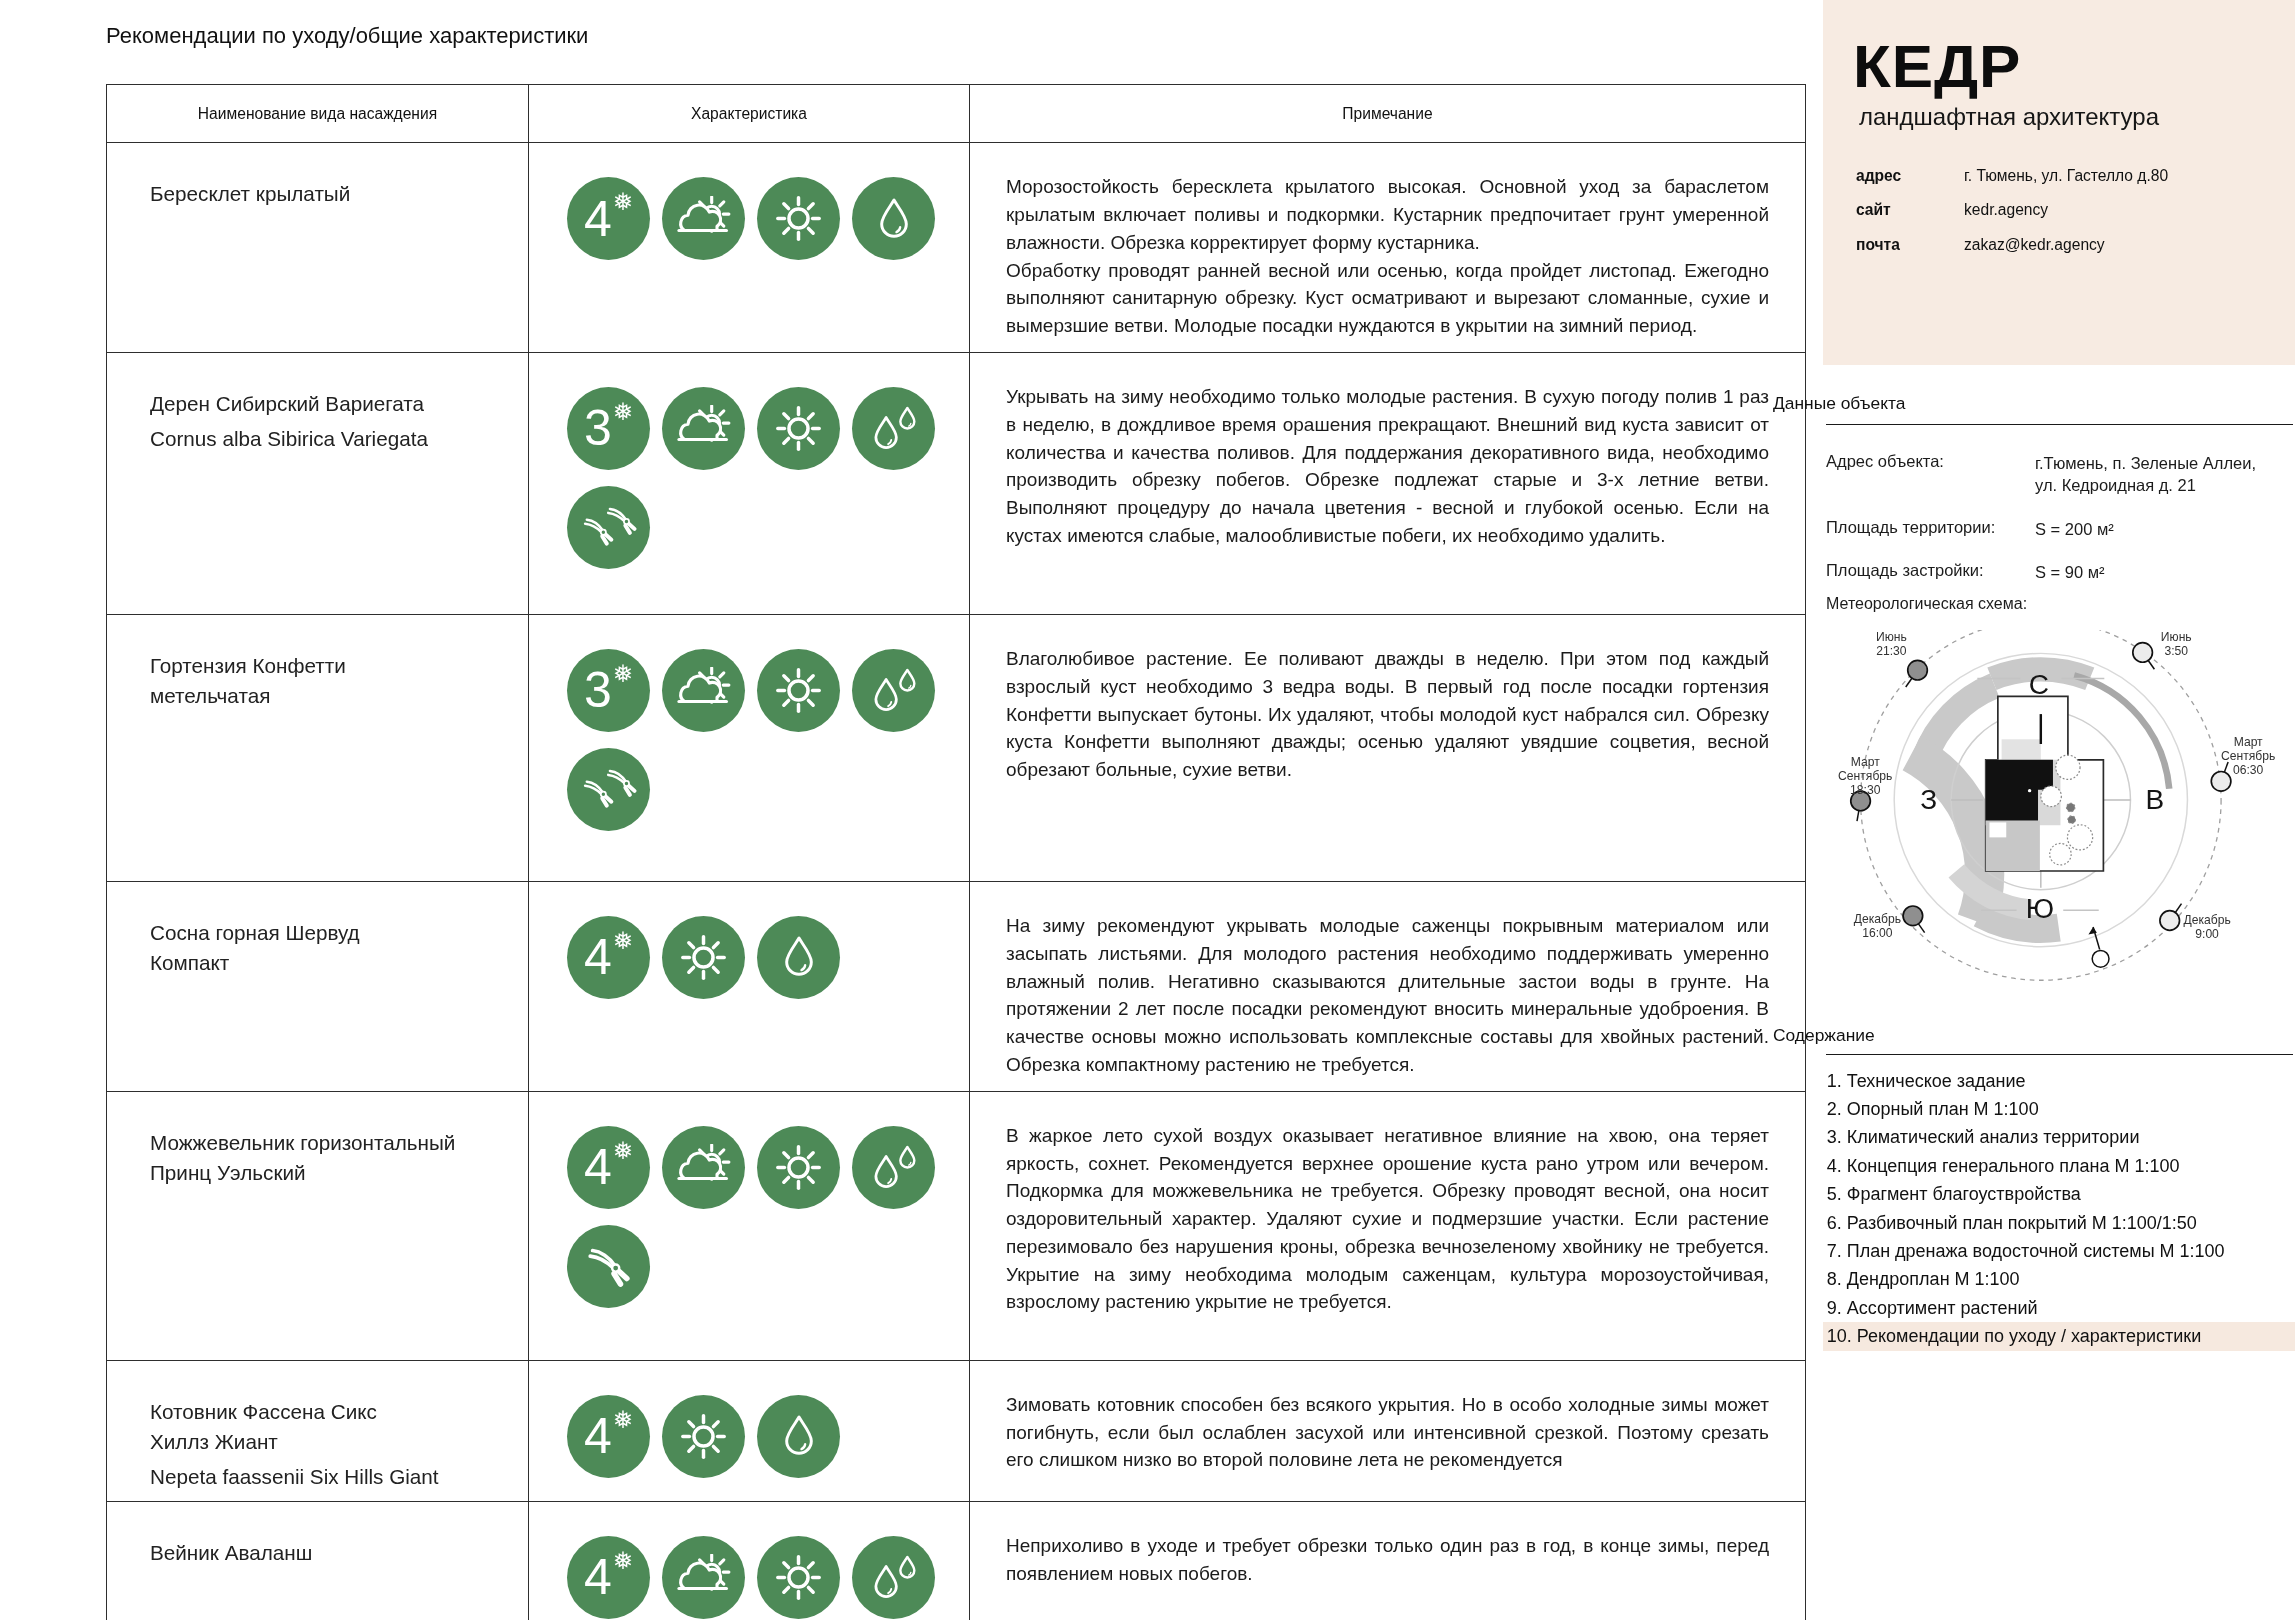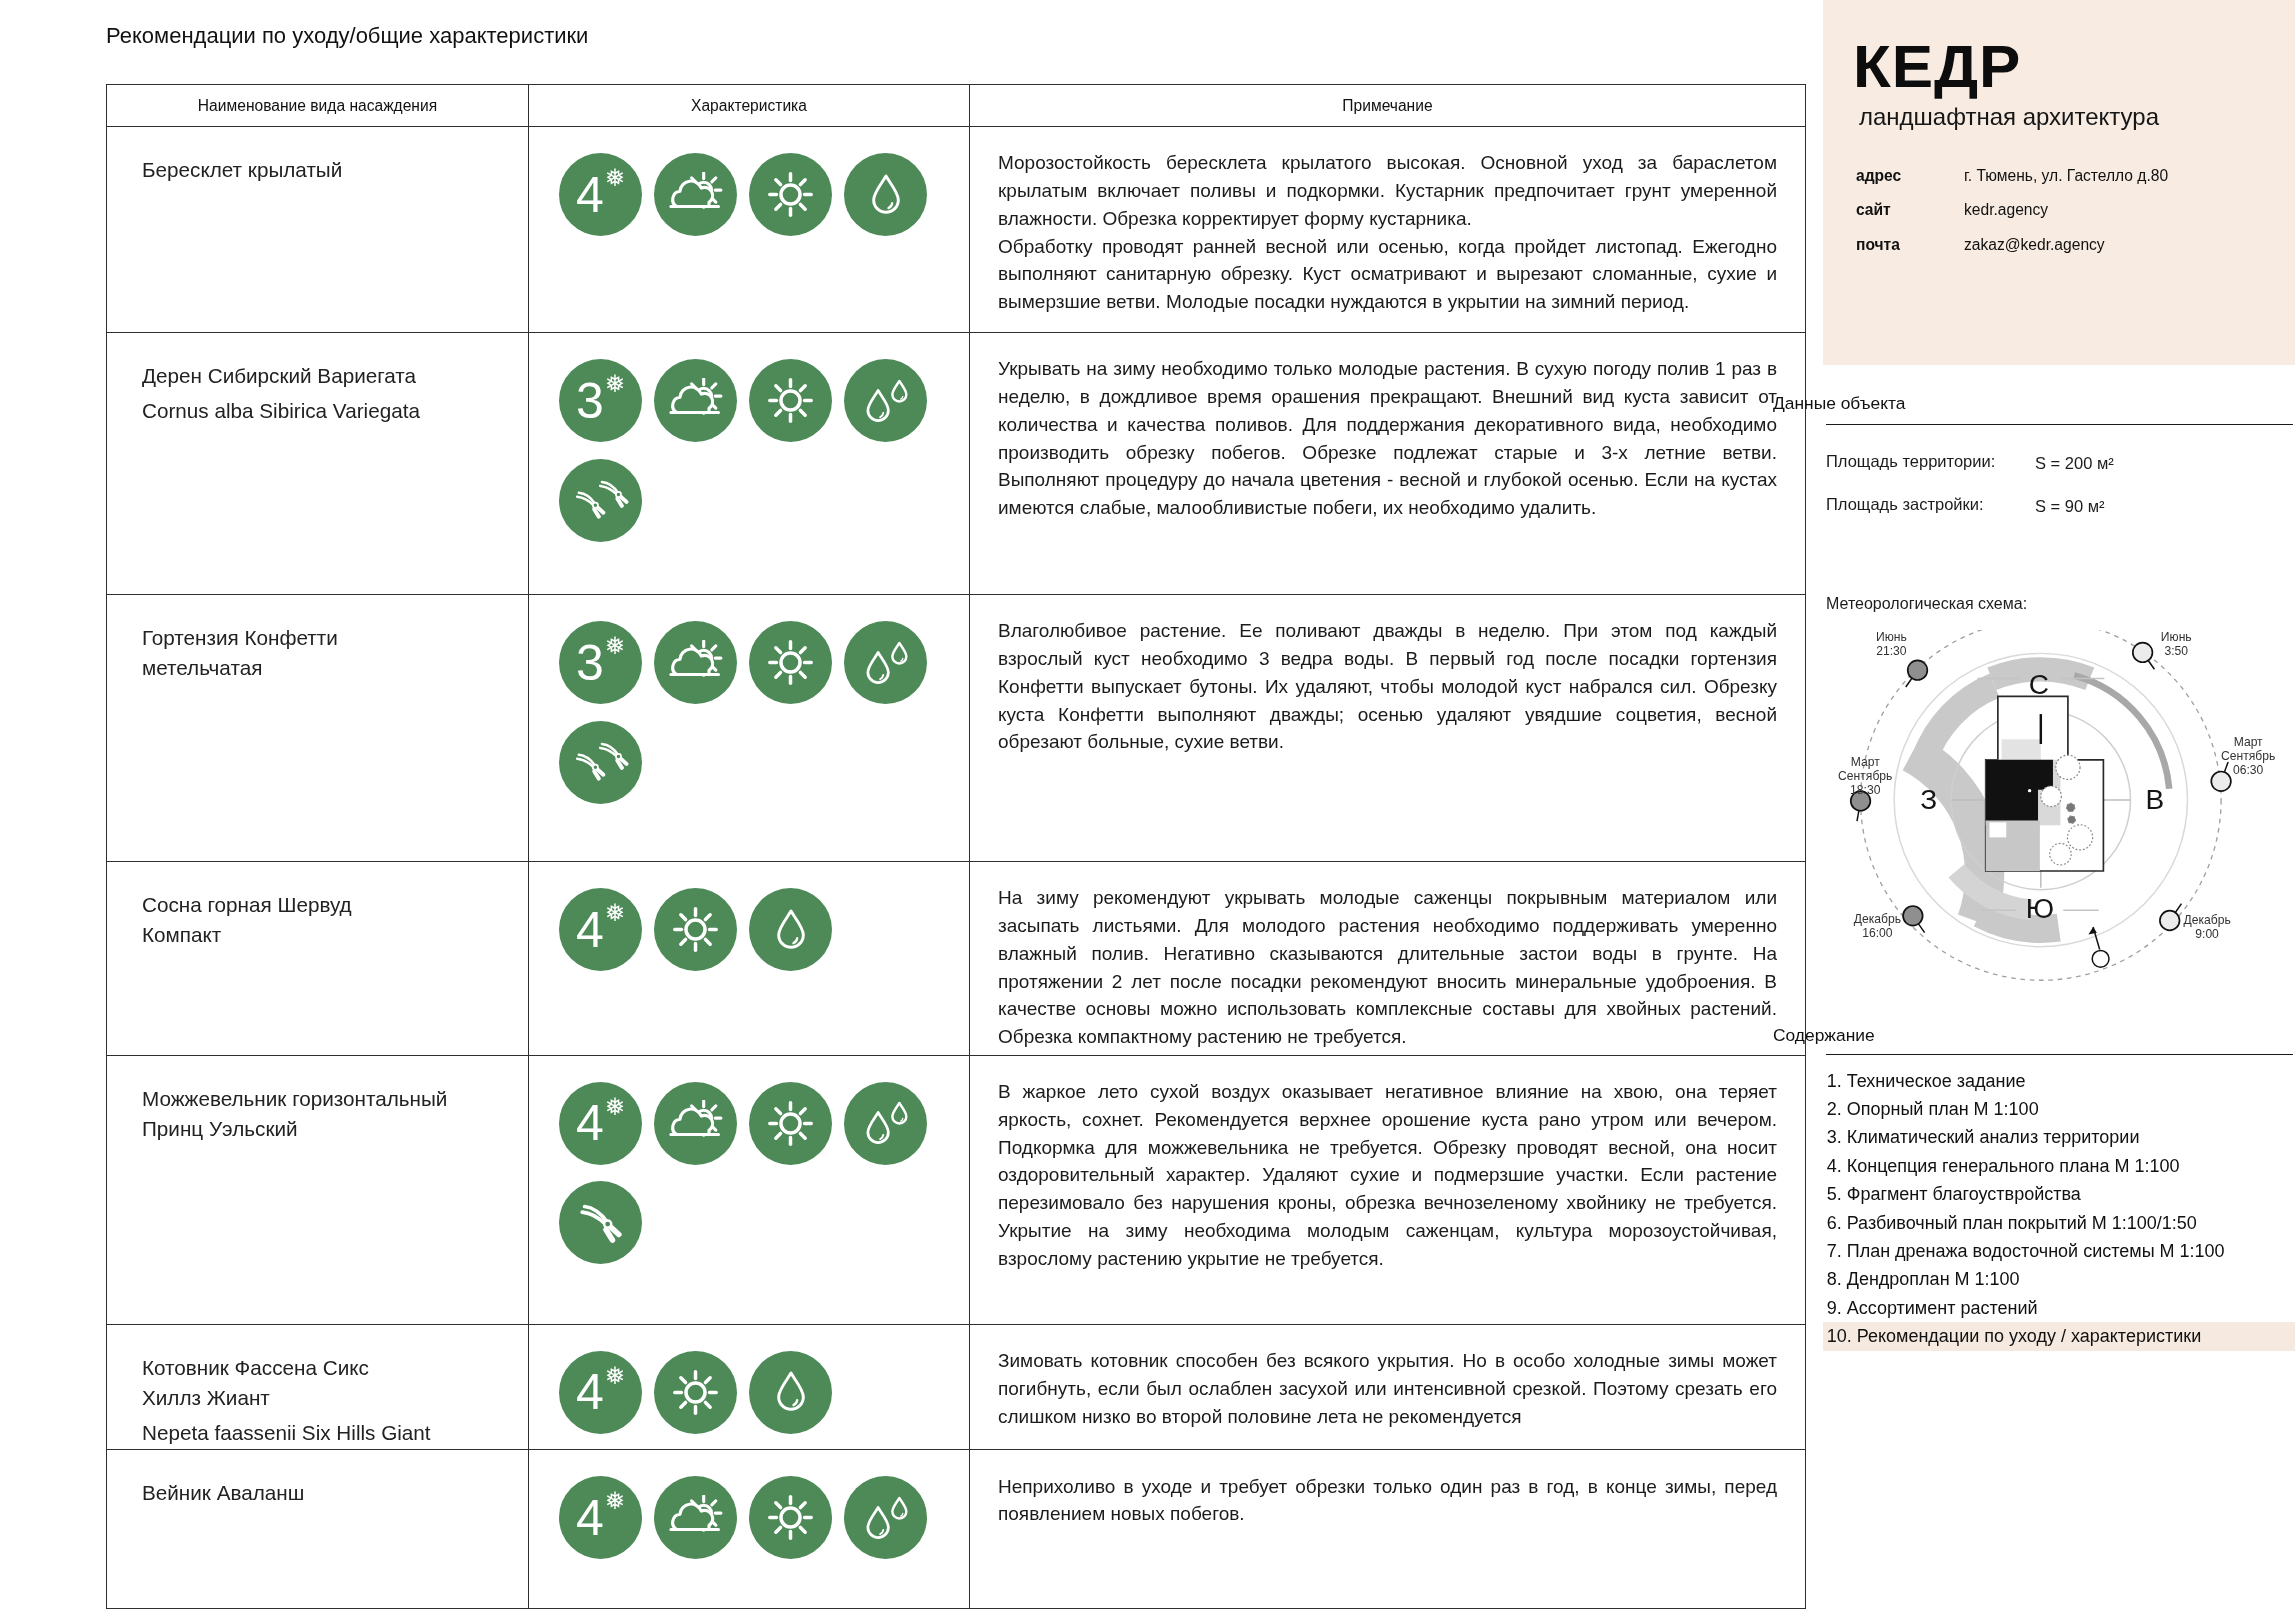--- a/index.html
+++ b/index.html
@@ -2,21 +2,21 @@
 <html style="font-size:14.7px"><head>
 <meta charset="utf-8">
 <style>
   html,body{margin:0;padding:0;}
   body{width:2296px;height:1621px;position:relative;background:#fff;overflow:hidden;
        font-family:"Liberation Sans",sans-serif;color:#1c1c1c;}
 
   
   .page-title{position:absolute;left:106px;top:8px;font-size:22px;font-weight:400;color:#111;}
   table.care{position:absolute;left:106px;top:84px;width:1699px;border-collapse:collapse;table-layout:fixed;}
-  table.care th,table.care td{border:1.6px solid #2e2e2e;vertical-align:top;padding:4px;}
+  table.care th,table.care td{border:1.6px solid #2e2e2e;vertical-align:top;padding:12px;}
   table.care th{height:33px;font-weight:400;font-size:15.6px;text-align:center;vertical-align:middle;color:#111;}
   tbody tr:nth-child(1){height:206px}
   tbody tr:nth-child(2){height:262px}
   tbody tr:nth-child(3){height:267px}
   tbody tr:nth-child(4){height:169px}
   tbody tr:nth-child(5){height:269px}
   tbody tr:nth-child(6){height:121px}
   tbody tr:nth-child(7){height:159px}
   .plant-name{padding:24px 13px 0 31px;font-size:20.7px;line-height:1.45;white-space:pre-line;color:#222;}
   .plant-latin{padding:8.3px 13px 0 31px;font-size:20.7px;color:#222;}
@@ -518,20 +518,25 @@
       <div class="c-row">
         <div class="c-label">почта</div>
         <div class="c-value">zakaz@kedr.agency</div>
       </div>
     </div>
 </div>
 
 <div class="sec-title" style="top:393px">Данные объекта</div>
 <div class="rule" style="top:424px"></div>
 <div class="obj-rows" id="obj-rows">
+    <div class="obj-row">
+      <div class="obj-label">Адрес объекта:</div>
+      <div class="obj-value">г.Тюмень, п. Зеленые Аллеи,
+ул. Кедроидная д. 21</div>
+    </div>
     <div class="obj-row">
       <div class="obj-label">Площадь территории:</div>
       <div class="obj-value">S = 200 м²</div>
     </div>
     <div class="obj-row">
       <div class="obj-label">Площадь застройки:</div>
       <div class="obj-value">S = 90 м²</div>
     </div>
   </div>
 <div class="meteo-title">Метеорологическая схема:</div>

